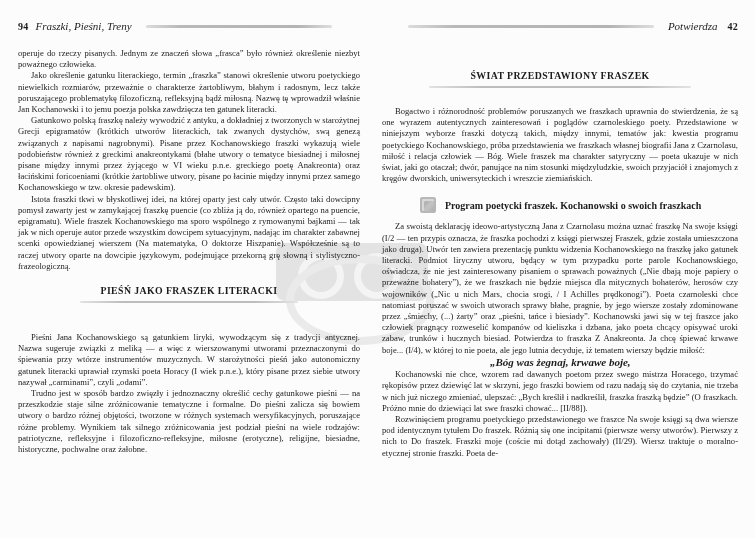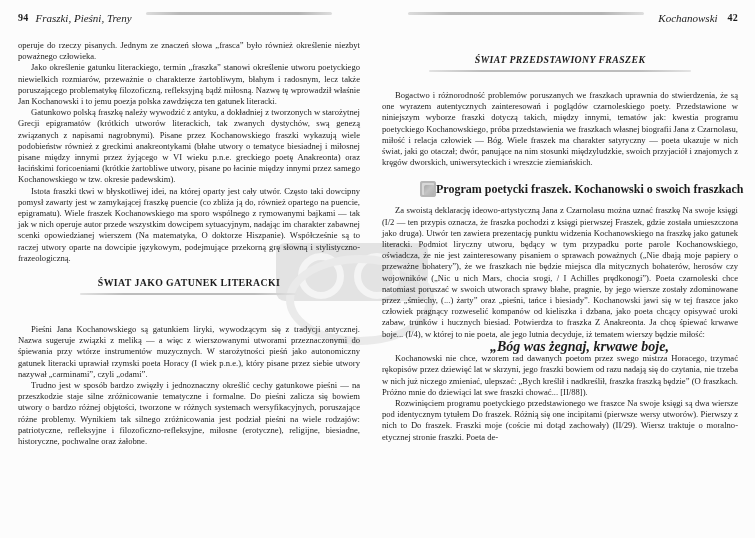--- a/index.html
+++ b/index.html
@@ -17,51 +17,51 @@
   .watermark .ring{position:absolute;border-radius:50%;border:7px solid #f4f4f4;background:transparent;}
   .ring.r1{left:22px;top:10px;width:32px;height:32px;}
   .ring.r2{left:78px;top:10px;width:32px;height:32px;}
   .watermark-arc{position:absolute;left:286px;top:255px;width:132px;height:74px;
     border-radius:50%;border:8px solid #eaeaea;background:transparent;}
   
   .page{position:absolute;top:12px;}
   .page-left{left:18px;width:342px;}
   .page-right{left:382px;width:356px;}
   
-  .runhead{display:flex;align-items:flex-start;height:12px;}
+  .runhead{display:flex;align-items:center;height:12px;margin-top:8px;}
   .pagenum{font-weight:bold;font-size:10px;letter-spacing:.2px;}
   .runtitle{font-style:italic;font-size:11px;white-space:nowrap;}
   .page-left .runtitle{margin-left:7px;}
   .page-right .runtitle{margin-right:10px;}
   .runrule{height:3px;border-radius:2px;flex:1;
     background:linear-gradient(90deg,#dcdcdc,#b9b9b9 18%,#b4b4b4 82%,#dedede);}
   .page-left .runrule{margin-left:14px;margin-right:28px;}
   .page-right .runrule{margin-right:14px;margin-left:26px;}
   
   .body-text{margin-top:16px;}
   p.para{margin:0;font-size:8.6px;line-height:11.2px;text-align:justify;text-indent:13px;}
   p.para.no-indent{text-indent:0;}
   
   .sect{margin-top:13px;text-align:center;}
   .sect-title{font-weight:bold;font-size:9.8px;letter-spacing:.4px;white-space:nowrap;}
   .sect-rule{height:2px;margin:5px auto 0;border-radius:1px;
     background:linear-gradient(90deg,#e2e2e2,#bdbdbd 20%,#bdbdbd 80%,#e4e4e4);}
   .page-left .sect-rule{width:218px;}
   .page-right .sect-rule{width:262px;}
   .sect-body{margin-top:29px;}
-  .page-right .sect{margin-top:30px;font-style:italic;}
+  .page-right .sect{margin-top:38px;}
   .page-right .sect-body{margin-top:18px;}
   
   .subsect-head{display:flex;align-items:center;margin:13px 0 8px 38px;}
   .subsect-icon{width:16px;height:16px;border-radius:3px;flex:0 0 auto;
     background:linear-gradient(135deg,#8f8f8f,#c4c4c4 55%,#a9a9a9);
     box-shadow:inset 0 0 0 2px #b7b7b7, inset 3px 3px 0 1px #d8d8d8;}
-  .subsect-title{font-weight:bold;font-size:12px;white-space:nowrap;}
+  .subsect-title{font-weight:bold;font-size:10px;margin-left:9px;white-space:nowrap;}
   
-  .verse{margin:1px 0 1px 108px;font-style:italic;font-weight:bold;font-size:14px;line-height:11.4px;}
+  .verse{margin:1px 0 1px 108px;font-style:italic;font-weight:bold;font-size:11px;line-height:11.4px;}
 </style>
 </head>
 <body>
 
 <div class="book">
 
   <div class="watermark">
     <div class="ring r1"></div>
     <div class="ring r2"></div>
   </div>
@@ -74,35 +74,35 @@
       <div class="runrule"></div>
     </div>
 
     <div class="body-text">
       <p class="para no-indent">operuje do rzeczy pisanych. Jednym ze znaczeń słowa „frasca” było również określenie niezbyt poważnego człowieka.</p>
       <p class="para">Jako określenie gatunku literackiego, termin „fraszka” stanowi określenie utworu poetyckiego niewielkich rozmiarów, przeważnie o charakterze żartobliwym, błahym i radosnym, lecz także poruszającego problematykę filozoficzną, refleksyjną bądź miłosną. Nazwę tę wprowadził właśnie Jan Kochanowski i to jemu poezja polska zawdzięcza ten gatunek literacki.</p>
       <p class="para">Gatunkowo polską fraszkę należy wywodzić z antyku, a dokładniej z tworzonych w starożytnej Grecji epigramatów (krótkich utworów literackich, tak zwanych dystychów, swą genezą związanych z napisami nagrobnymi). Pisane przez Kochanowskiego fraszki wykazują wiele podobieństw również z greckimi anakreontykami (błahe utwory o tematyce biesiadnej i miłosnej pisane między innymi przez żyjącego w VI wieku p.n.e. greckiego poetę Anakreonta) oraz łacińskimi foricoeniami (krótkie żartobliwe utwory, pisane po łacinie między innymi przez samego Kochanowskiego w tzw. okresie padewskim).</p>
       <p class="para">Istota fraszki tkwi w błyskotliwej idei, na której oparty jest cały utwór. Często taki dowcipny pomysł zawarty jest w zamykającej fraszkę puencie (co zbliża ją do, również opartego na puencie, epigramatu). Wiele fraszek Kochanowskiego ma sporo wspólnego z rymowanymi bajkami — tak jak w nich operuje autor przede wszystkim dowcipem sytuacyjnym, nadając im charakter zabawnej scenki opowiedzianej wierszem (Na matematyka, O doktorze Hiszpanie). Współcześnie są to raczej utwory oparte na dowcipie językowym, podejmujące przekorną grę słowną i stylistyczno-frazeologiczną.</p>
 
       <div class="sect">
-        <div class="sect-title">ŚWIAT JAKO GATUNEK LITERACKI</div>
+        <div class="sect-title">PIEŚŃ JAKO FRASZEK LITERACKI</div>
         <div class="sect-rule"></div>
       </div>
 
       <div class="sect-body">
         <p class="para">Pieśni Jana Kochanowskiego są gatunkiem liryki, wywodzącym się z tradycji antycznej. Nazwa sugeruje związki z meliką — a więc z wierszowanymi utworami przeznaczonymi do śpiewania przy wtórze instrumentów muzycznych. W starożytności pieśń jako autonomiczny gatunek literacki uprawiał rzymski poeta Horacy (I wiek p.n.e.), który pisane przez siebie utwory nazywał „carminami”, czyli „odami”.</p>
         <p class="para">Trudno jest w sposób bardzo zwięzły i jednoznaczny określić cechy gatunkowe pieśni — na przeszkodzie staje silne zróżnicowanie tematyczne i formalne. Do pieśni zalicza się bowiem utwory o bardzo różnej objętości, tworzone w różnych systemach wersyfikacyjnych, poruszające różne problemy. Wynikiem tak silnego zróżnicowania jest podział pieśni na wiele rodzajów: patriotyczne, refleksyjne i filozoficzno-refleksyjne, miłosne (erotyczne), religijne, biesiadne, historyczne, pochwalne oraz żałobne.</p>
       </div>
     </div>
   </div>
 
   <div class="page page-right">
     <div class="runhead">
       <div class="runrule"></div>
-      <span class="runtitle">Kochanowski</span>
+      <span class="runtitle">Potwierdza</span>
       <span class="pagenum">42</span>
     </div>
 
     <div class="sect">
       <div class="sect-title">ŚWIAT PRZEDSTAWIONY FRASZEK</div>
       <div class="sect-rule"></div>
     </div>
 
     <div class="sect-body">
       <p class="para">Bogactwo i różnorodność problemów poruszanych we fraszkach uprawnia do stwierdzenia, że są one wyrazem autentycznych zainteresowań i poglądów czarnoleskiego poety. Przedstawione w niniejszym wyborze fraszki dotyczą takich, między innymi, tematów jak: kwestia programu poetyckiego Kochanowskiego, próba przedstawienia we fraszkach własnej biografii Jana z Czarnolasu, miłość i relacja człowiek — Bóg. Wiele fraszek ma charakter satyryczny — poeta ukazuje w nich świat, jaki go otaczał; dwór, panujące na nim stosunki międzyludzkie, swoich przyjaciół i znajomych z kręgów dworskich, uniwersyteckich i wreszcie ziemiańskich.</p>

